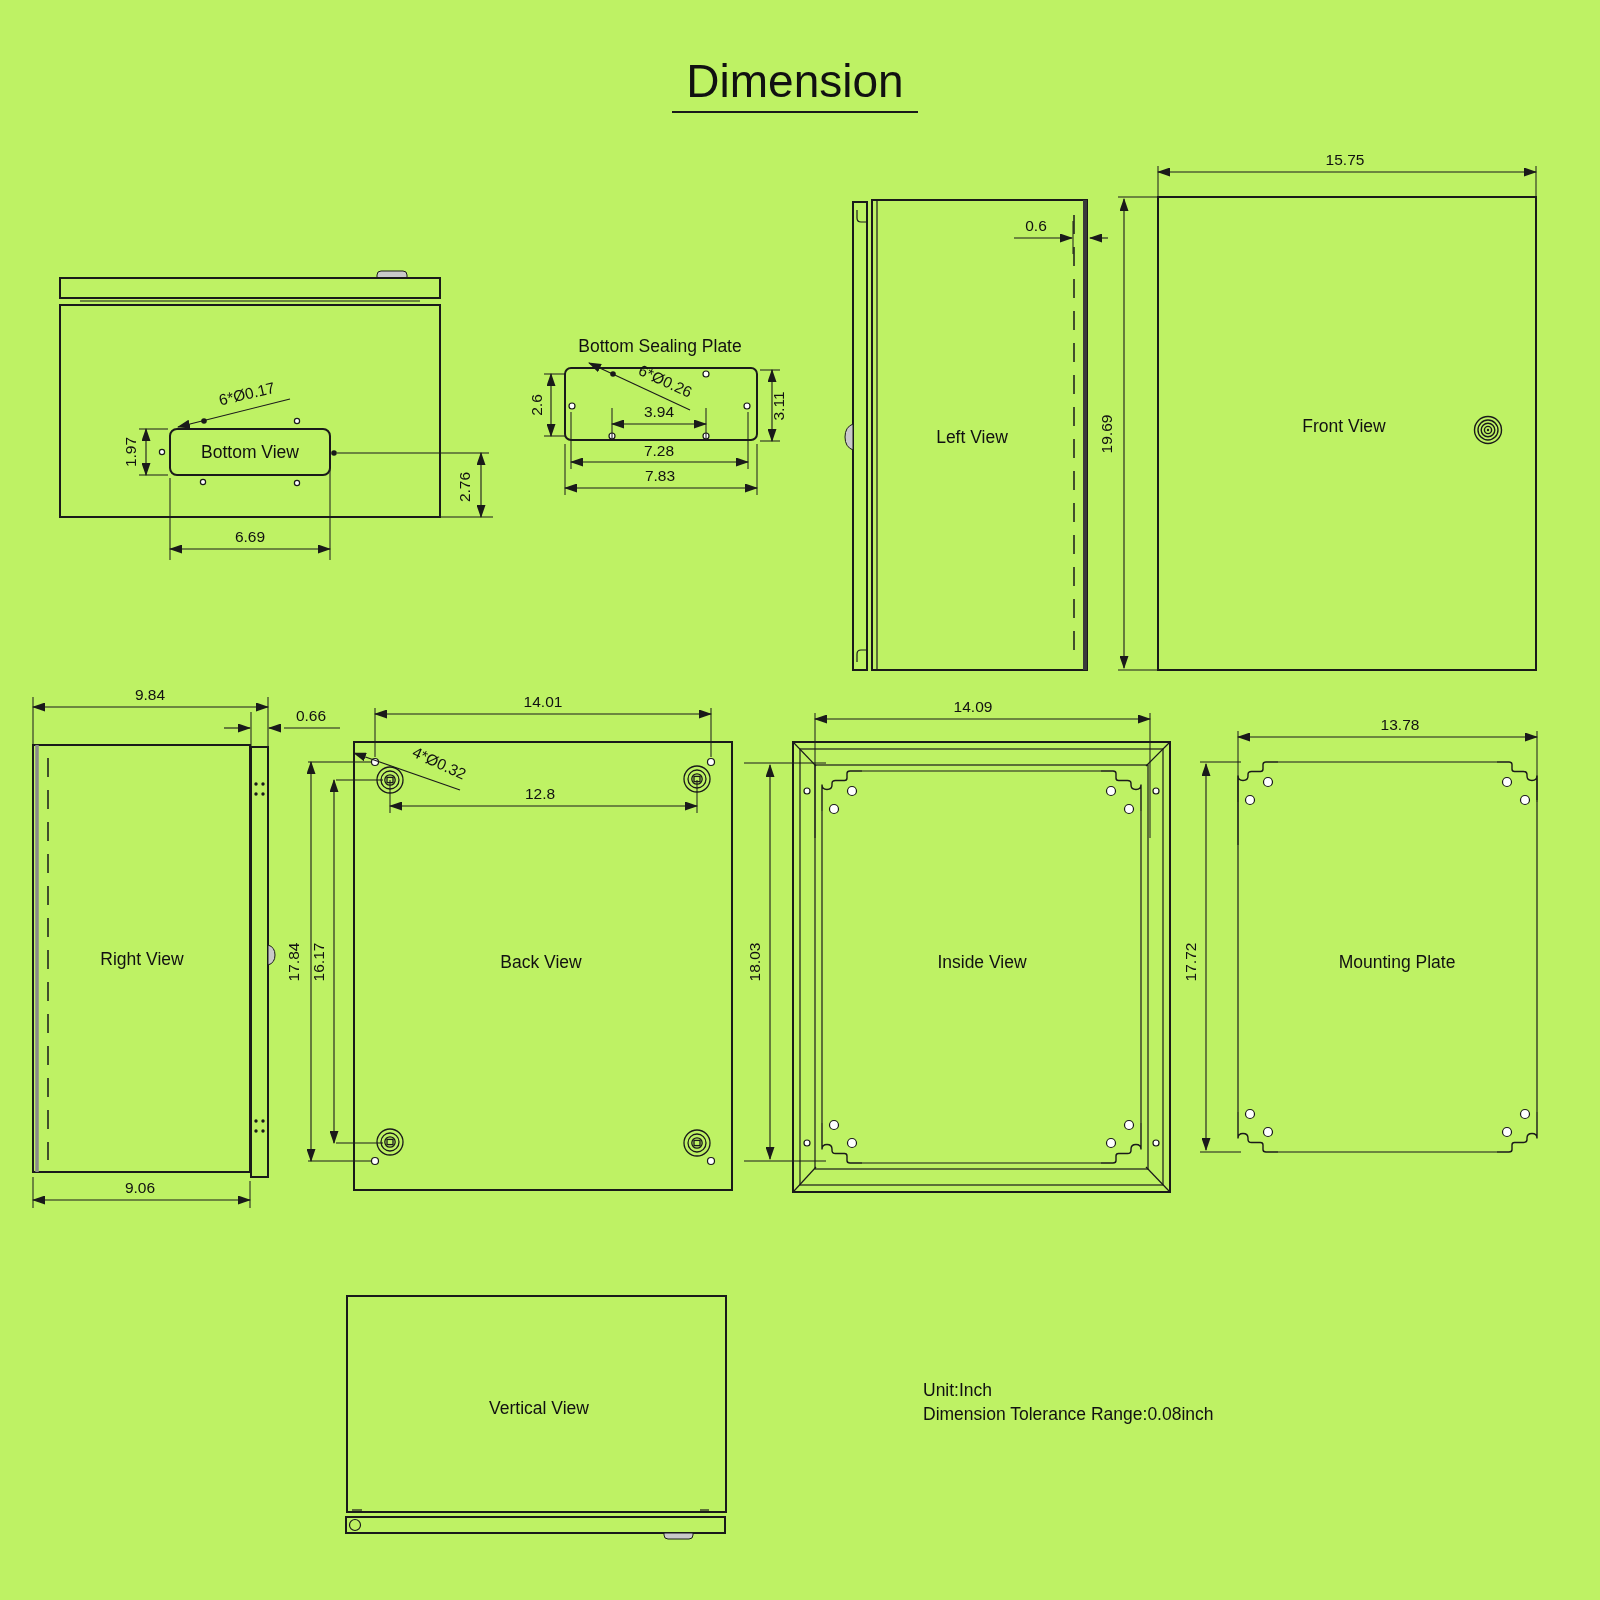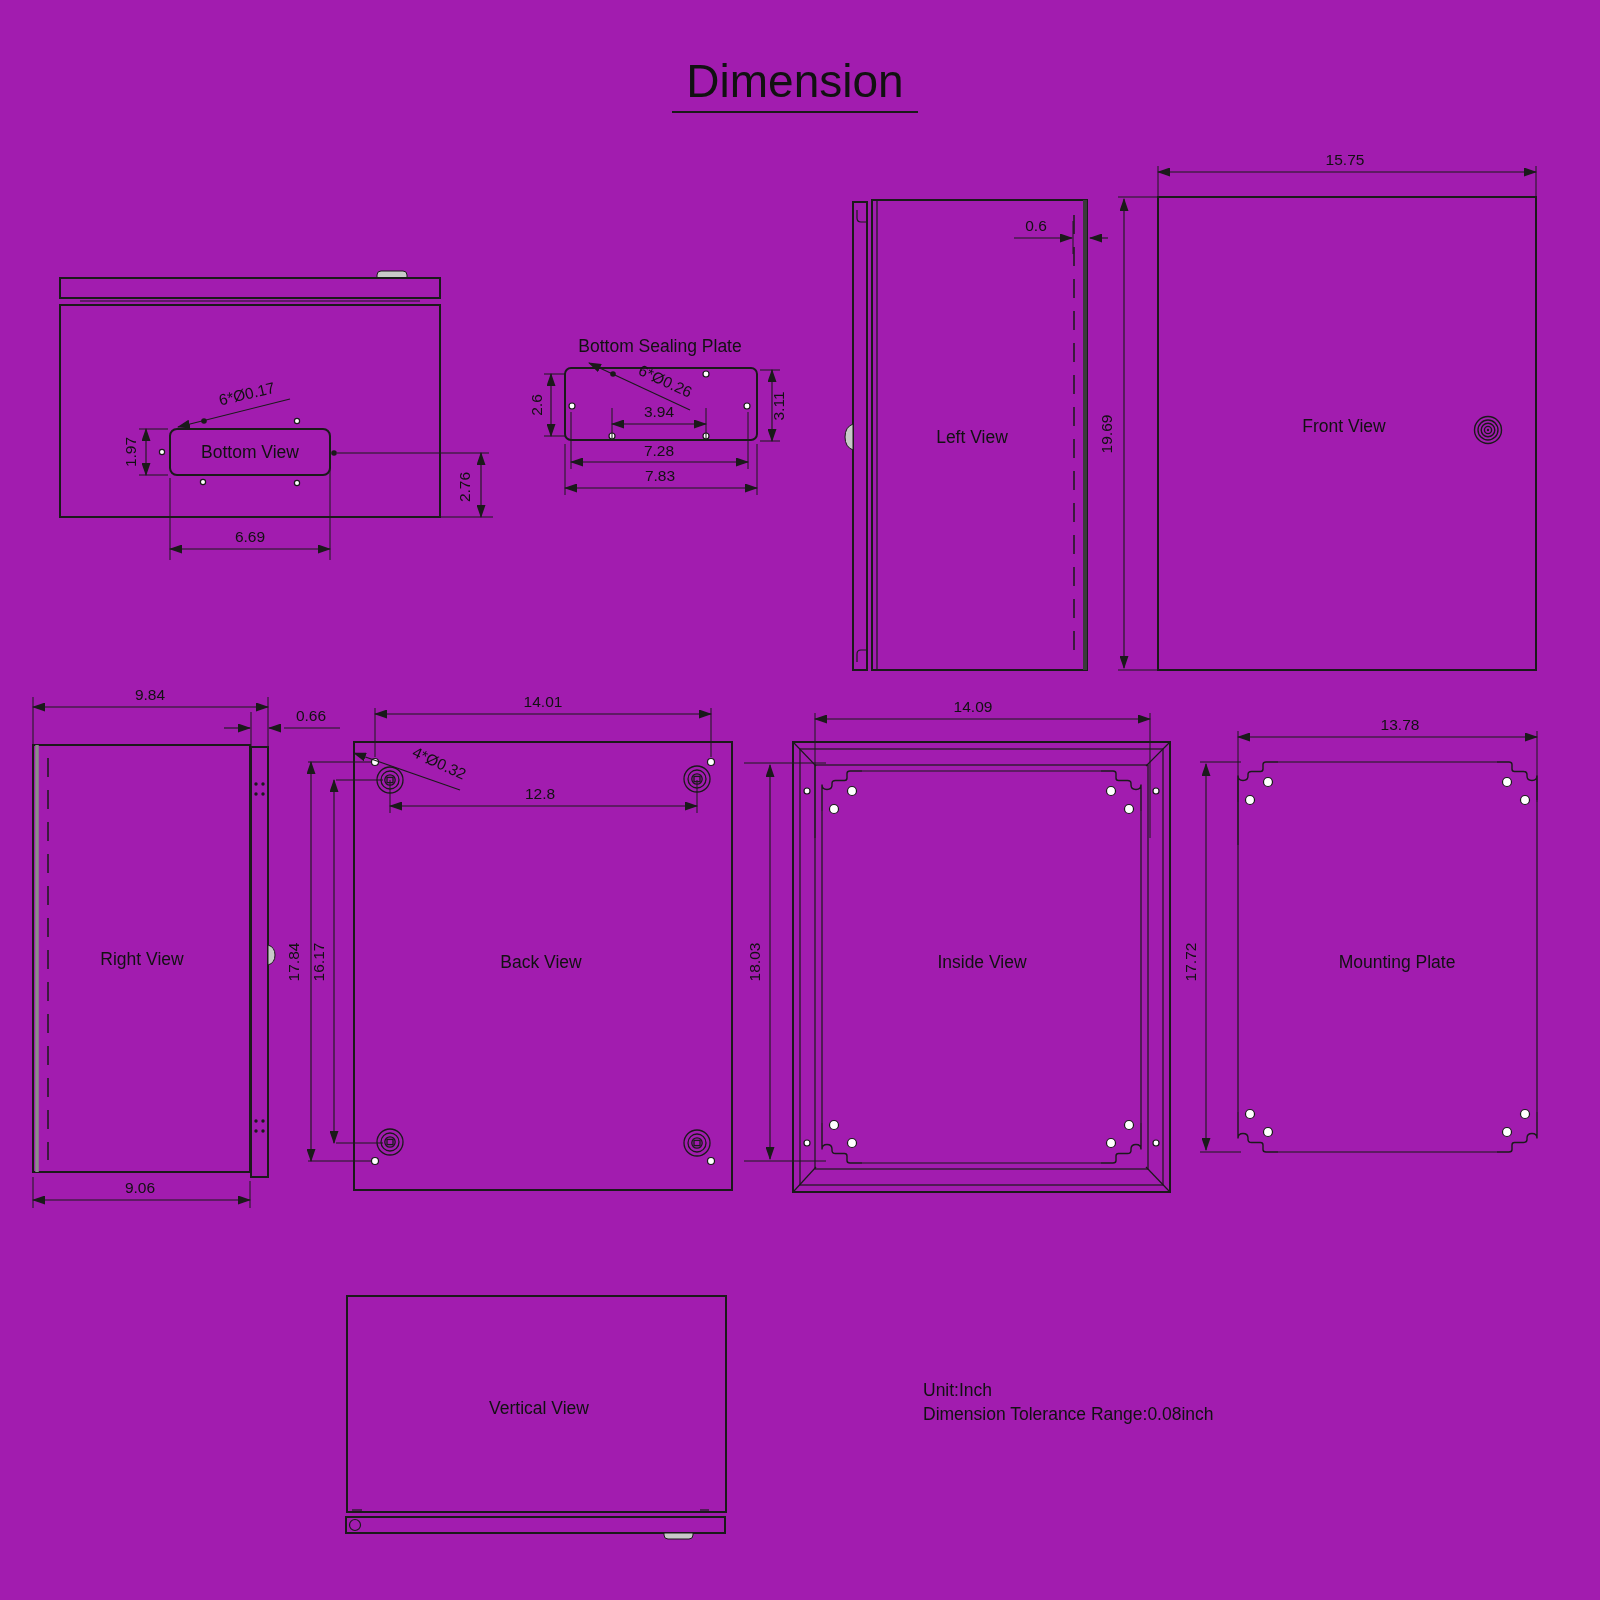--- a/index.html
+++ b/index.html
@@ -1,16 +1,16 @@
 <!DOCTYPE html>
 <html><head>
 <meta charset="utf-8">
 <style>
   html,body { margin:0; padding:0; background:#fff; }
-  .canvas { position:relative; width:1600px; height:1600px; background:#a21caf; overflow:hidden; }
+  .canvas { position:relative; width:1600px; height:1600px; background:#bef264; overflow:hidden; }
   svg { display:block; }
   text { font-family:"Liberation Sans","DejaVu Sans",sans-serif; fill:#111111; }
   .ttl { font-size:46px; text-anchor:middle; }
   .lbl { font-size:17.5px; text-anchor:middle; }
   .dt  { font-size:15.5px; text-anchor:middle; }
   .nt  { font-size:17.5px; text-anchor:start; }
   .ol  { fill:none; stroke:#1a1a1a; stroke-width:2; }
   .tn  { fill:none; stroke:#1a1a1a; stroke-width:1.2; }
   .ext { fill:none; stroke:#1a1a1a; stroke-width:1; }
   .dim { fill:none; stroke:#1a1a1a; stroke-width:1.1; }

